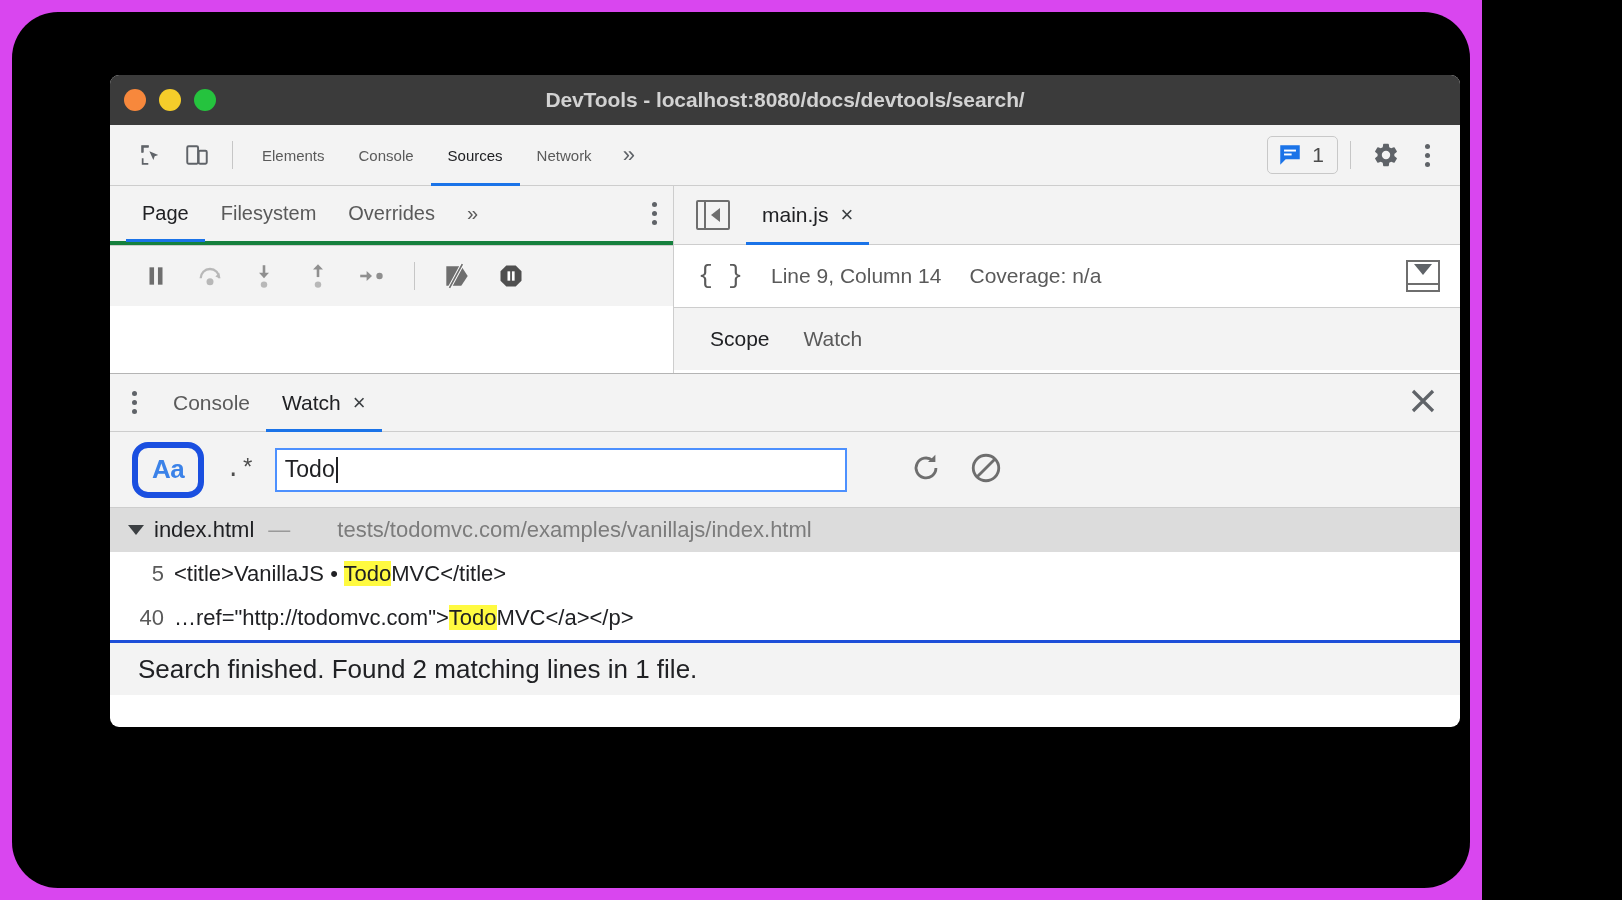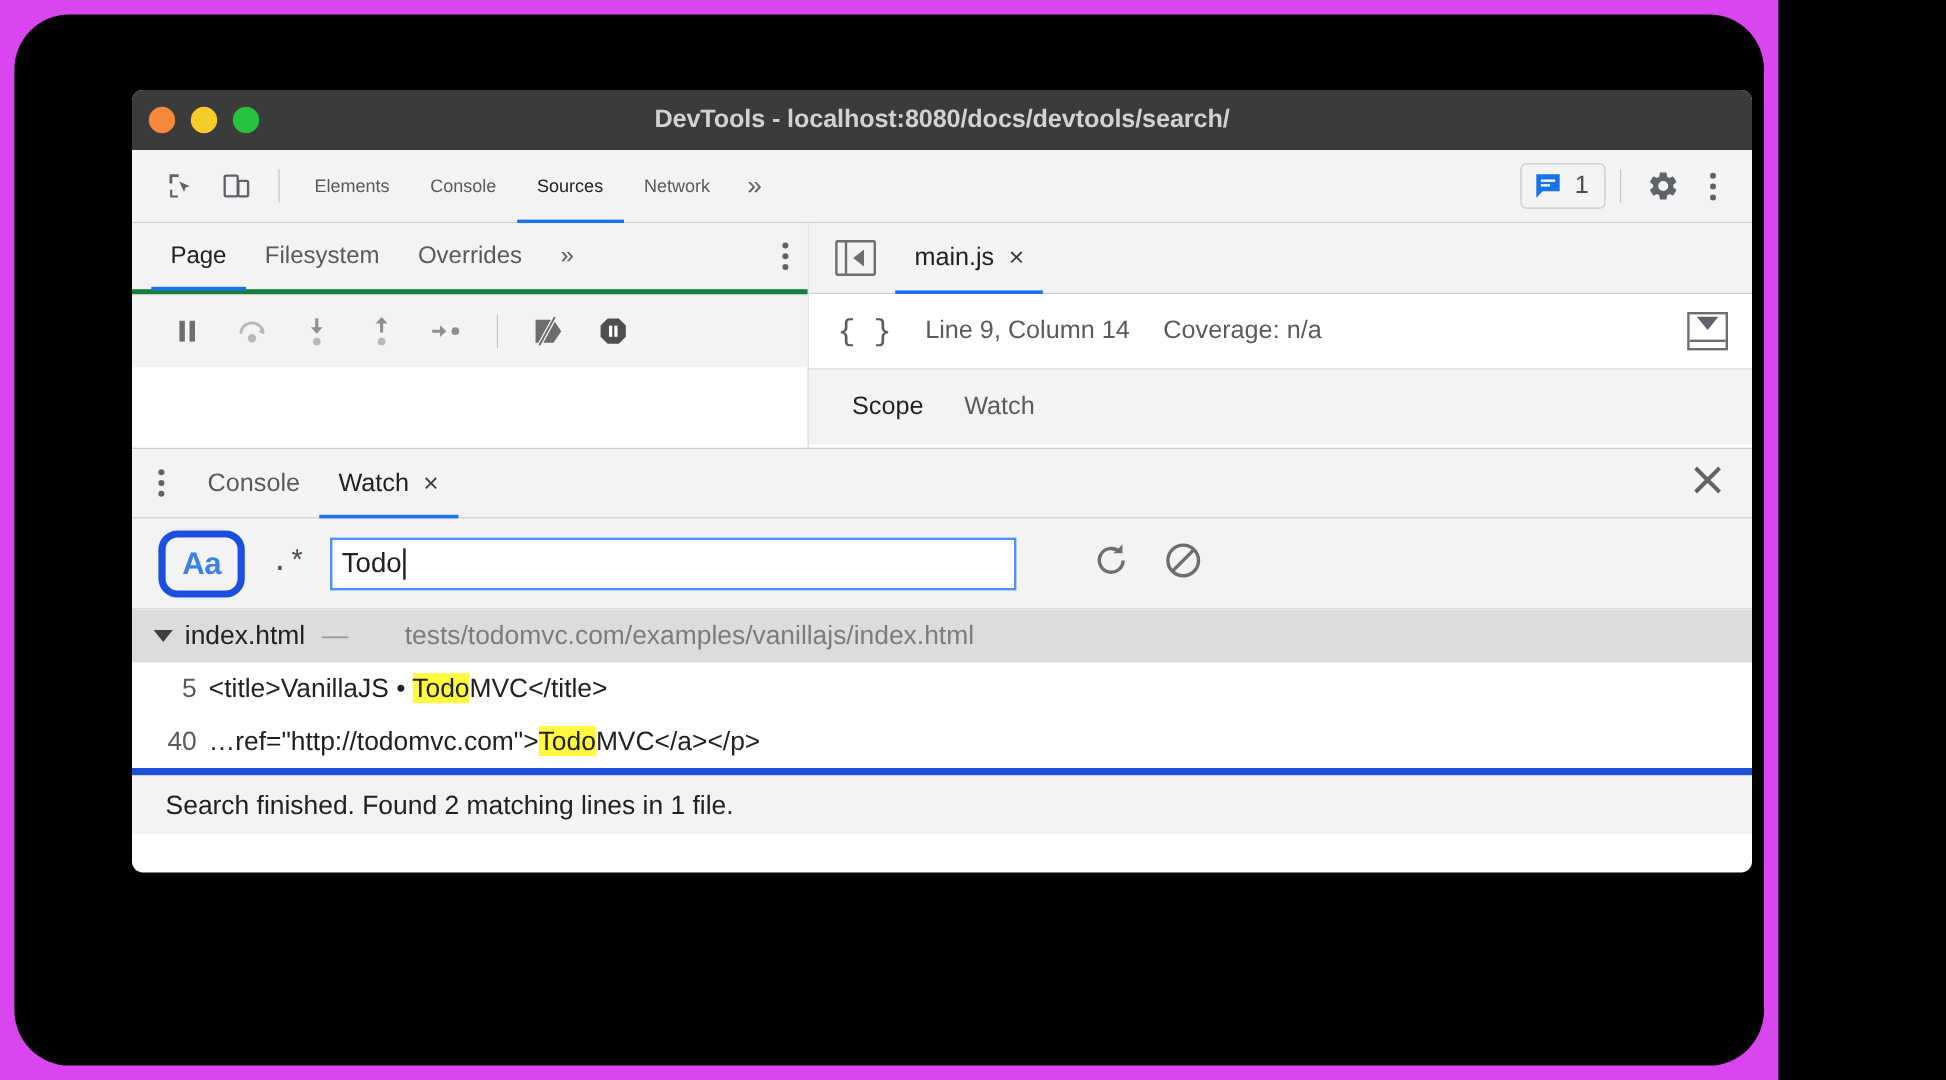--- a/index.html
+++ b/index.html
@@ -265,26 +265,26 @@
     height: 44px;
     font-size: 22px; color: #202124;
   }
   .rl-num {
     width: 64px; text-align: right; color: #5a5a5a; flex: none;
     padding-right: 10px;
   }
   .rl-text { white-space: pre; }
   .hl { background: #fffa40; }
   .statusbar {
-    border-top: 6px solid #1d4ed8;
+    border-top: 3px solid #1d4ed8;
     background: #f3f3f3;
     height: 55px;
     display: flex; align-items: center;
     padding-left: 28px;
-    font-size: 22px; color: #202124;
+    font-size: 26px; color: #202124;
   }
 </style>
 </head>
 <body>
 
 <div class="screen">
   <div class="backdrop"></div>
 
   <div class="window">
 

